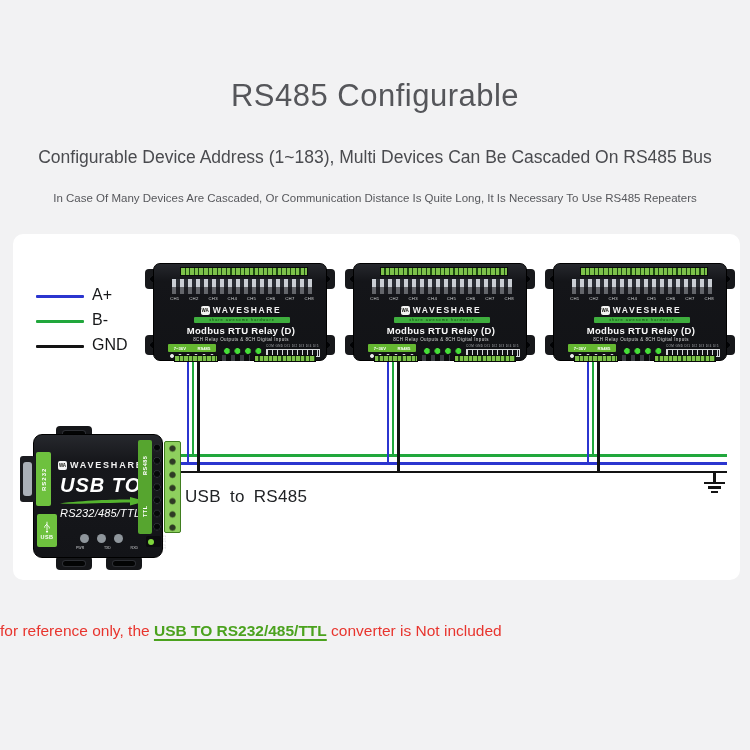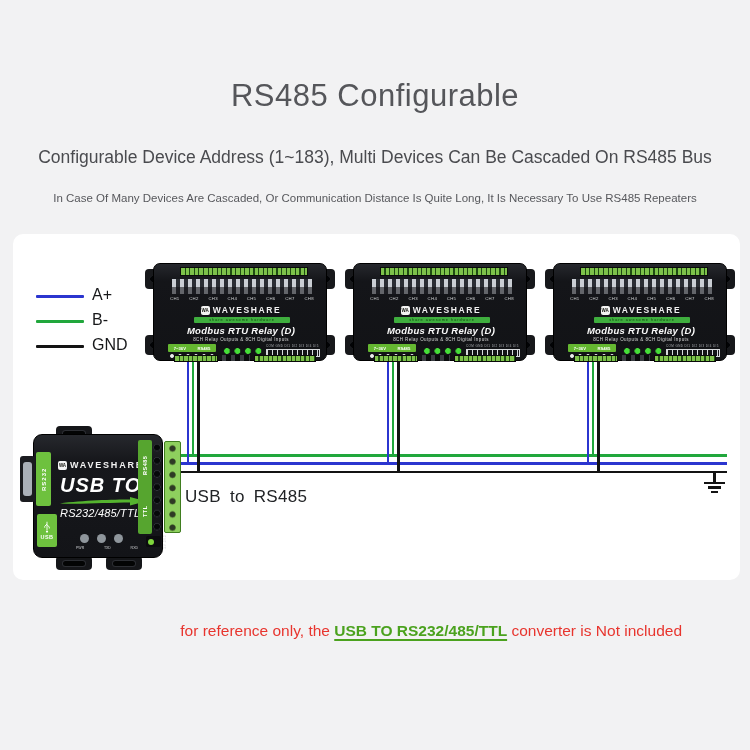--- a/index.html
+++ b/index.html
@@ -42,21 +42,21 @@
   .relayrow::after { content:""; position:absolute; left:0; right:0; bottom:0; height:45%; background:rgba(14,15,18,.55); }
   .chrow { position:absolute; left:16px; top:32px; width:144px; display:flex; justify-content:space-between; }
   .chrow span { font-size:4.3px; color:#d2d4d6; letter-spacing:.3px; }
   .rlogo { position:absolute; left:0; top:41px; width:174px; display:flex; justify-content:center; align-items:center; gap:3px; }
   .rlogo-icon { width:9px; height:9px; background:#f4f4f4; border-radius:2px; color:#14150f; font-size:4.5px; font-weight:bold;
                 display:flex; align-items:center; justify-content:center; }
   .rlogo-text { font-size:8.5px; font-weight:bold; color:#f2f2f2; letter-spacing:1.6px; }
   .rbanner { position:absolute; left:40px; top:53px; width:96px; height:6px; background:#3fae3e; border-radius:1px;
              font-size:3.8px; color:#0a3c0a; text-align:center; line-height:6px; letter-spacing:1px; }
   .rname { position:absolute; left:0; top:61px; width:174px; text-align:center; font-size:9.5px; font-weight:bold;
-           font-style:italic; color:#fafafa; letter-spacing:.3px; }
+           color:#fafafa; letter-spacing:.3px; }
   .rdesc { position:absolute; left:0; top:73px; width:174px; text-align:center; font-size:4.5px; color:#d8d8d8; letter-spacing:.4px; }
   .rpwr { position:absolute; left:14px; top:80px; width:48px; height:8px; background:#65b831; border-radius:1px;
           display:flex; justify-content:space-around; align-items:center; }
   .rpwr span { font-size:4.2px; font-weight:bold; color:#ffffff; }
   .screws { background-image:radial-gradient(circle at 4px 50%, #ececec 1.5px, #4d4f54 2px, rgba(0,0,0,0) 2.5px);
             background-size:8px 100%; background-repeat:repeat-x; }
   .rscrews { position:absolute; left:14px; top:88px; width:48px; height:8px; }
   .rleds { position:absolute; left:68px; top:83px; width:42px; height:8px;
            background-image:radial-gradient(circle at 5px 50%, #45df38 2.6px, rgba(0,0,0,0) 3.2px);
            background-size:10.5px 100%; background-repeat:repeat-x; }
@@ -106,21 +106,21 @@
   .tblock { position:absolute; left:146px; top:17px; width:17px; height:92px; background:#8ed05e; border:1px solid #3f7d1f; border-radius:2px;
             background-image:radial-gradient(circle at 50% 6.5px, #2e3a25 2.4px, #567f35 3.1px, rgba(0,0,0,0) 3.6px);
             background-size:100% 13.2px; background-repeat:repeat-y; }
   .cswitch { position:absolute; left:128px; top:112px; width:15px; height:11px; background:#0b0c0e; border-radius:2px; }
   .cswitch::after { content:""; position:absolute; left:2px; top:2.5px; width:6px; height:6px; border-radius:50%; background:#7ed63c; }
   .cswlab { position:absolute; left:145px; top:111px; font-size:3.2px; color:#cfd1d4; writing-mode:vertical-rl; transform:rotate(180deg); letter-spacing:.5px; }
 
   .caption { left:185px; top:487px; font-size:17px; color:#212326; word-spacing:4px; letter-spacing:.3px; }
 
   
-  .footnote { left:0; top:622px; width:682px; text-align:right; font-size:15.5px; color:#e8352e; }
+  .footnote { left:0; top:622px; width:750px; text-align:left; font-size:15.5px; color:#e8352e; }
   .footnote .hl { color:#4ba21e; font-weight:bold; text-decoration:underline; text-decoration-thickness:2px; text-underline-offset:3px; }
 </style>
 </head>
 <body>
 
 <div class="abs title">RS485 Configurable</div>
 <div class="abs subtitle">Configurable Device Address (1~183), Multi Devices Can Be Cascaded On RS485 Bus</div>
 <div class="abs headnote">In Case Of Many Devices Are Cascaded, Or Communication Distance Is Quite Long, It Is Necessary To Use RS485 Repeaters</div>
 
 <div class="abs panel"></div>

